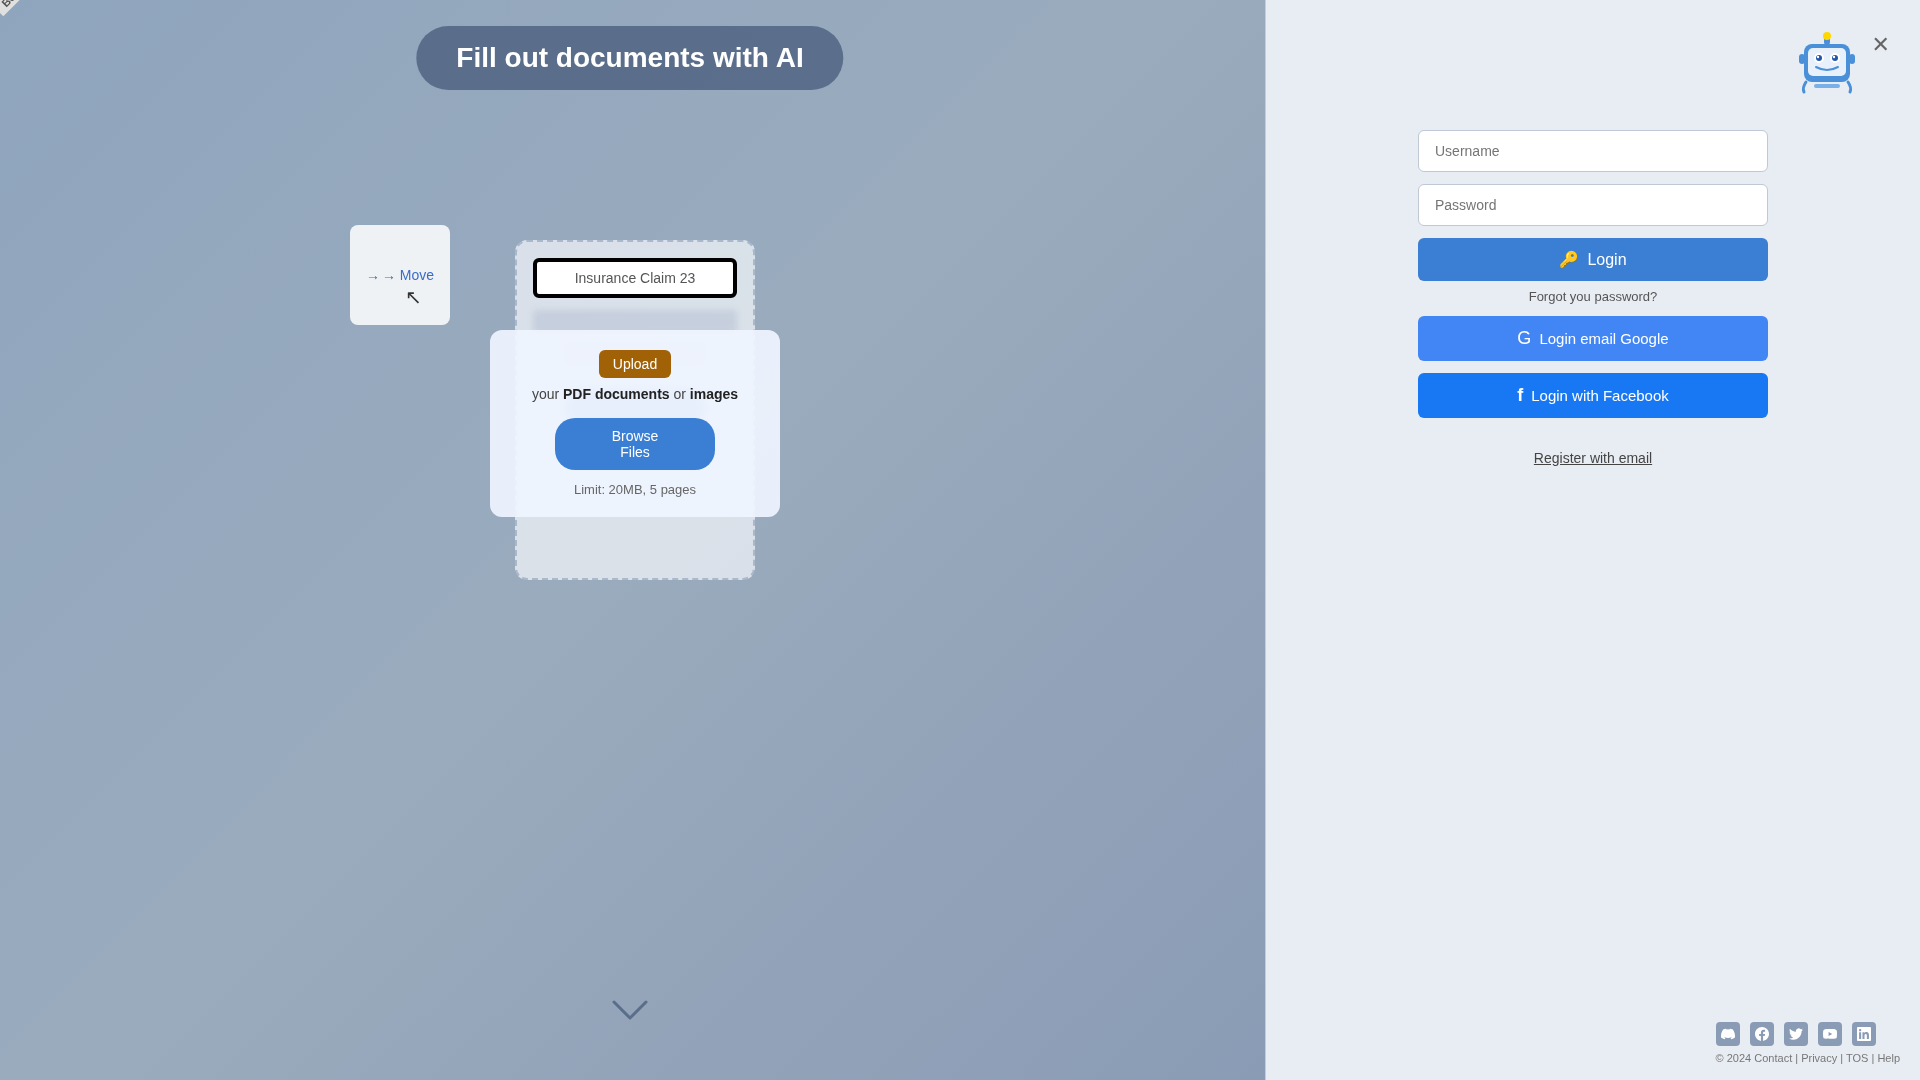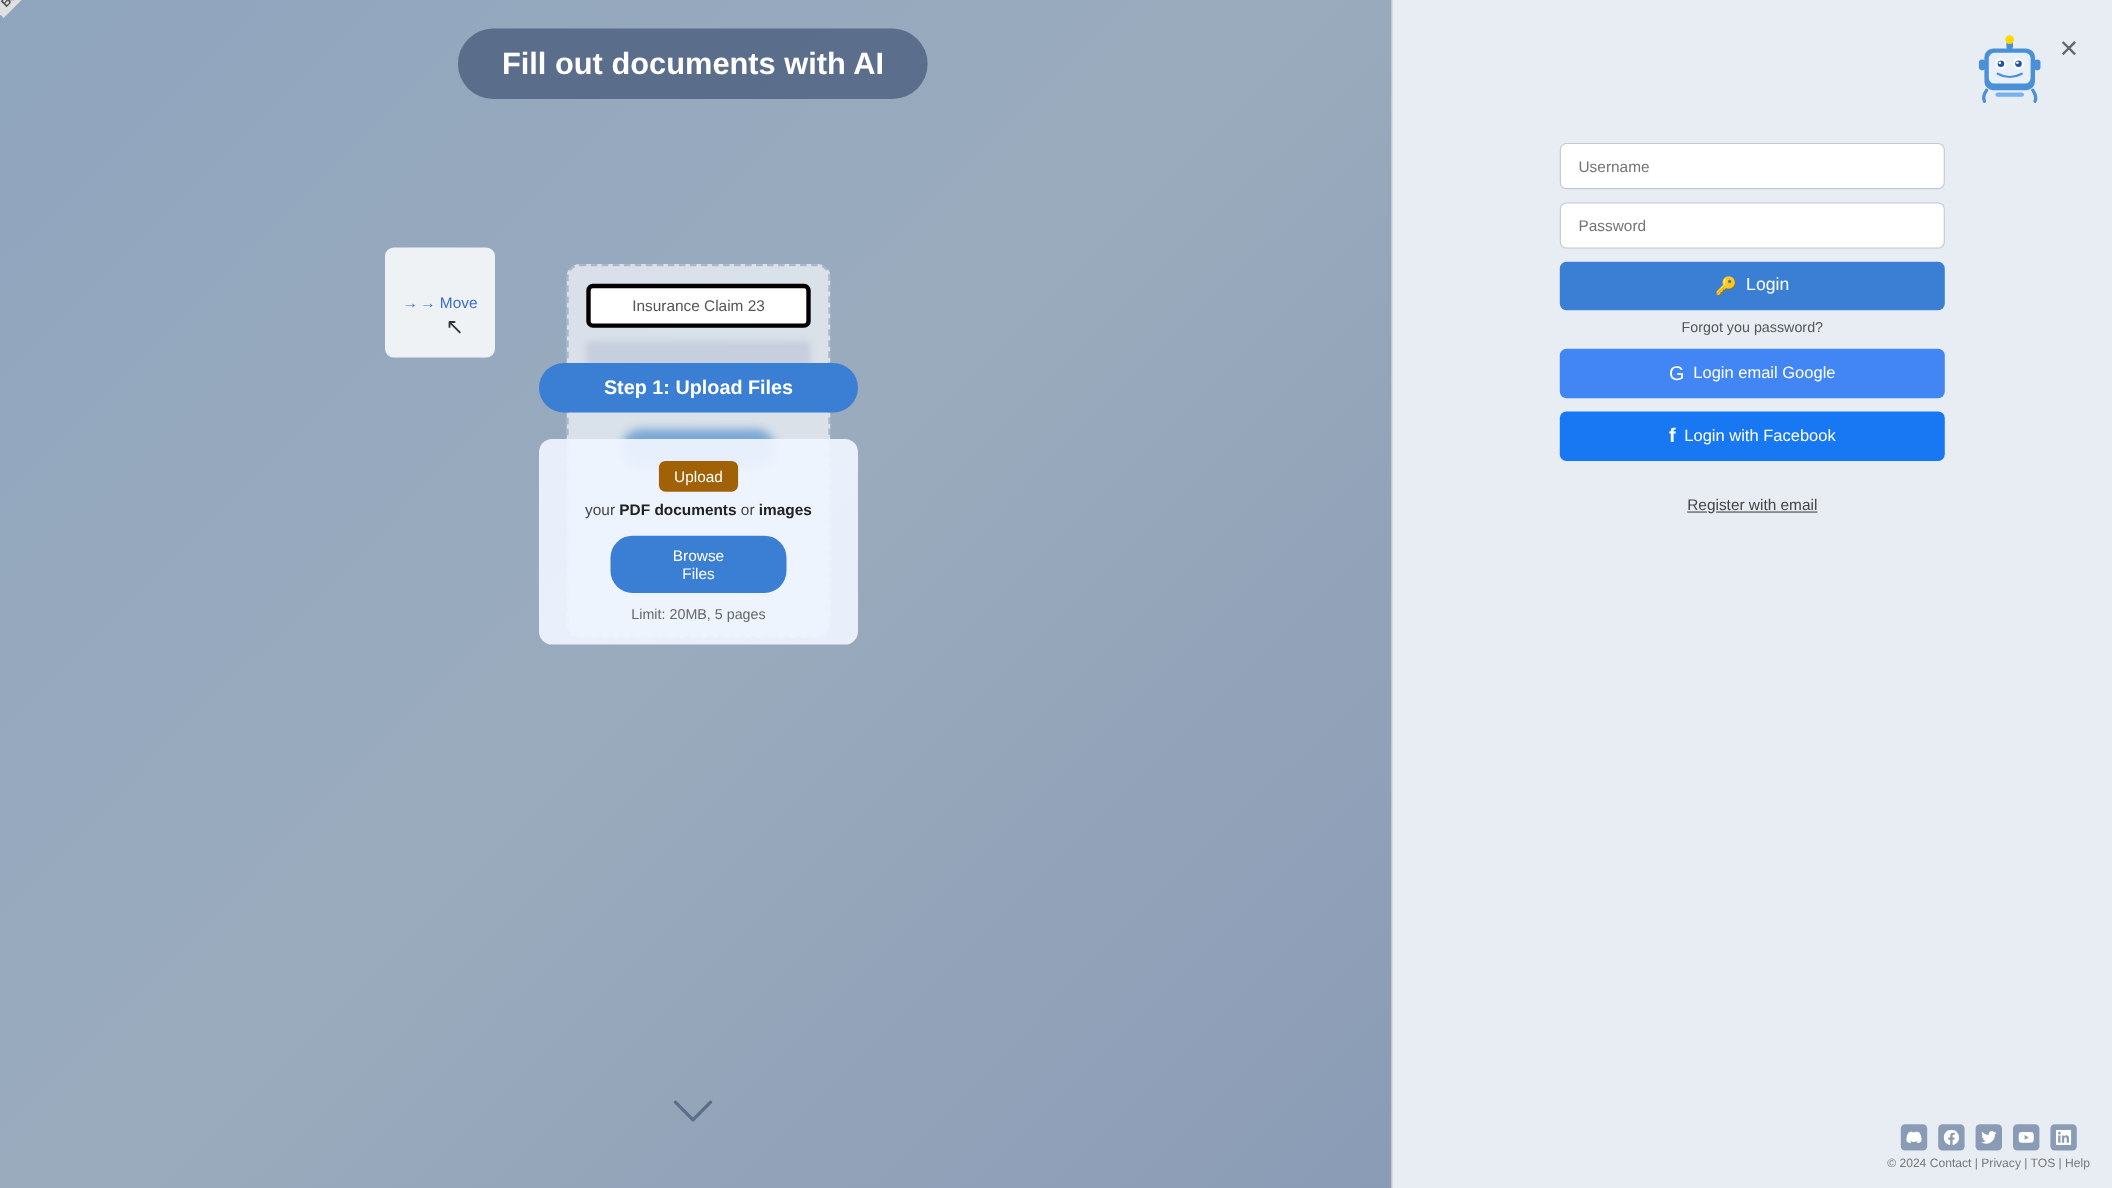--- a/index.html
+++ b/index.html
@@ -311,21 +311,21 @@
       margin-top: 20px;
     }
 
     
     .right-footer {
       position: absolute;
       bottom: 16px;
       right: 20px;
       display: flex;
       flex-direction: column;
-      align-items: center;
+      align-items: flex-start;
       gap: 6px;
     }
     .footer-icons {
       display: flex;
       gap: 10px;
     }
     .footer-icon {
       width: 24px;
       height: 24px;
       background: #8a9bb5;
@@ -364,21 +364,20 @@
 </div>
 
 <div class="doc-card">
   <div class="doc-card-title">Insurance Claim 23</div>
   <div class="doc-card-blur"></div>
   <div class="doc-card-blur" style="width:70%"></div>
   <div class="doc-card-button-blur"></div>
 </div>
 
 <div class="step-overlay">
-  <div class="step-header">Step 1: Upload Files</div>
   <div class="step-body">
     <div class="upload-row">
       <button class="upload-btn">Upload</button>
       <span class="upload-text">
         your <strong>PDF documents</strong> or <strong>images</strong>
       </span>
     </div>
     <button class="browse-btn">Browse Files</button>
     <div class="limit-text">Limit: 20MB, 5 pages</div>
   </div>

